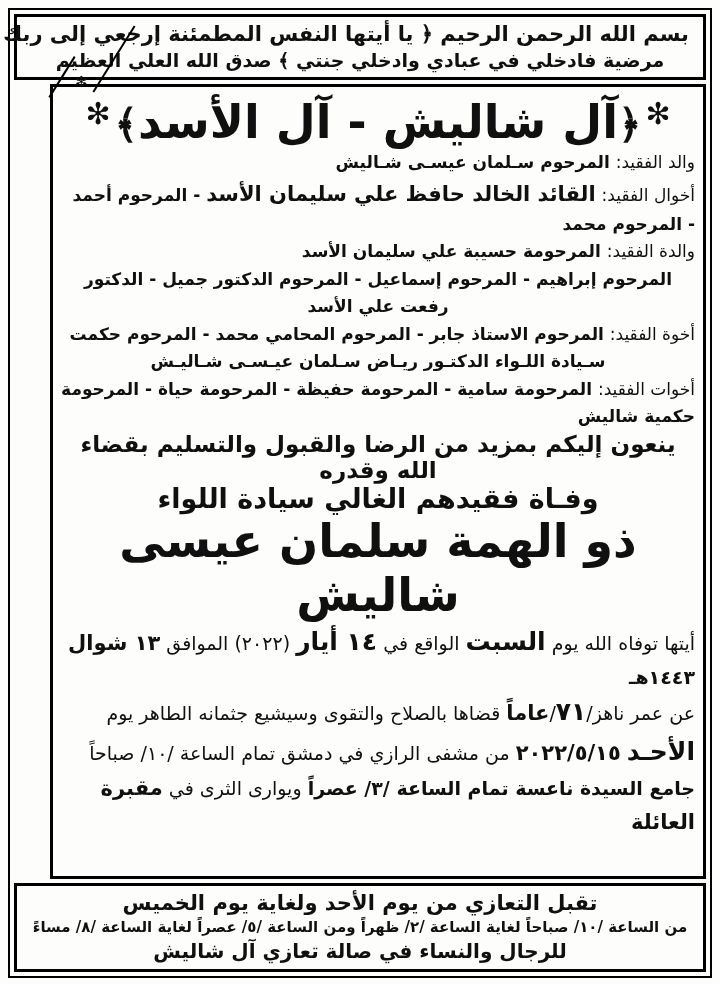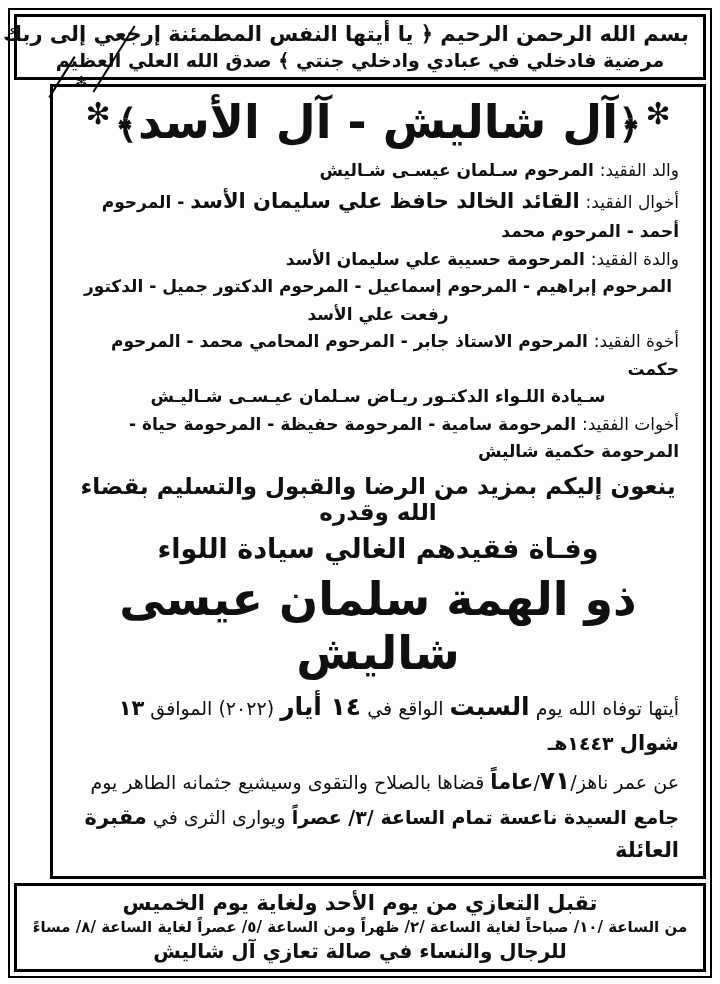--- a/index.html
+++ b/index.html
@@ -20,22 +20,21 @@
   }
   .h-line1 { font-size:21px; font-weight:bold; white-space:nowrap; }
   .h-line2 { font-size:19px; font-weight:bold; margin-top:3px; white-space:nowrap; }
   .diag { position:absolute; width:2px; background:#000; }
   .diag.d1 { height:78px; top:3px;  left:96px; transform:rotate(32deg); }
   .diag.d2 { height:48px; top:36px; left:44px; transform:rotate(32deg); }
   .h-flower { position:absolute; left:58px; top:56px; font-size:15px; }
   
   .main-box {
     border:3px solid #000; margin-top:4px; flex:1 1 auto;
-    padding:6px 24px 8px; display:flex; flex-direction:column;
-    justify-content:space-between;
+    padding:6px 8px 8px; display:flex; flex-direction:column;
     margin-left:36px;
   }
   .title-row { text-align:center; font-weight:bold; font-size:46px; margin-top:2px; white-space:nowrap; }
   .title-row .flower { font-size:30px; vertical-align:14px; padding:0 4px; }
   .title-row .bracket { font-size:40px; }
   .family { font-size:17px; font-weight:bold; line-height:1.62; }
   .family .lbl { font-weight:normal; }
   .family .big-name { font-size:21px; }
   .family .center { text-align:center; }
   .announce1 { text-align:center; font-size:23px; font-weight:bold; }
@@ -114,20 +113,25 @@
           <span class="d-big">١٤ أيار</span>
           <span>(٢٠٢٢) الموافق</span>
           <span class="d-med">١٣ شوال</span>
           <span class="d-bold">١٤٤٣هـ</span>
         </div>
         <div>
           <span>عن عمر ناهز/</span><span class="d-big">٧١</span><span>/</span><span class="d-med">عاماً</span>
           <span>قضاها بالصلاح والتقوى وسيشيع جثمانه الطاهر يوم</span>
         </div>
         <div>
+          <span class="d-big">الأحـد</span>
+          <span class="d-med">٢٠٢٢/٥/١٥</span>
+          <span>من مشفى الرازي في دمشق تمام الساعة /١٠/ صباحاً</span>
+        </div>
+        <div>
           <span class="d-bold">جامع السيدة ناعسة تمام الساعة /٣/ عصراً</span>
           <span>ويوارى الثرى في</span>
           <span class="d-med">مقبرة العائلة</span>
         </div>
       </div>
 
     </div>
 
     <div class="condolence-box">
       <div class="c-title">تقبل التعازي من يوم الأحد ولغاية يوم الخميس</div>

